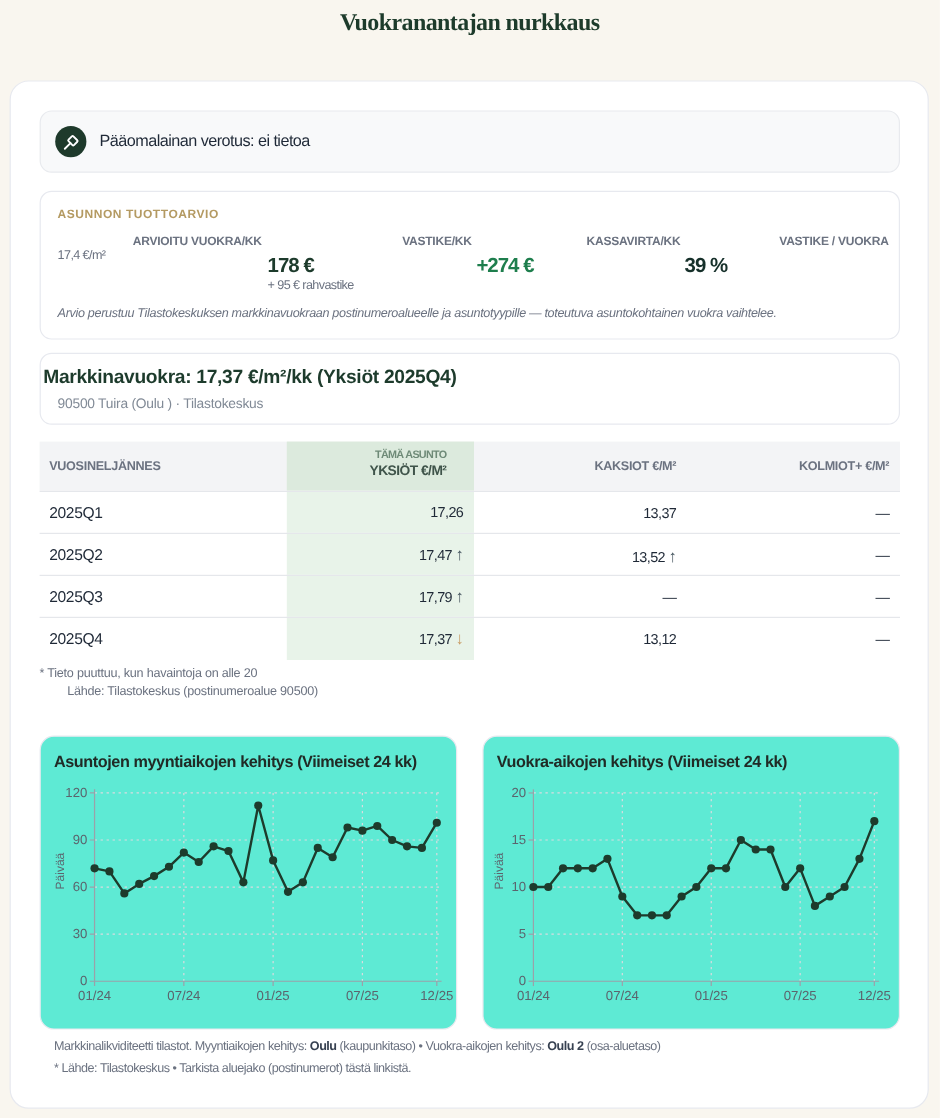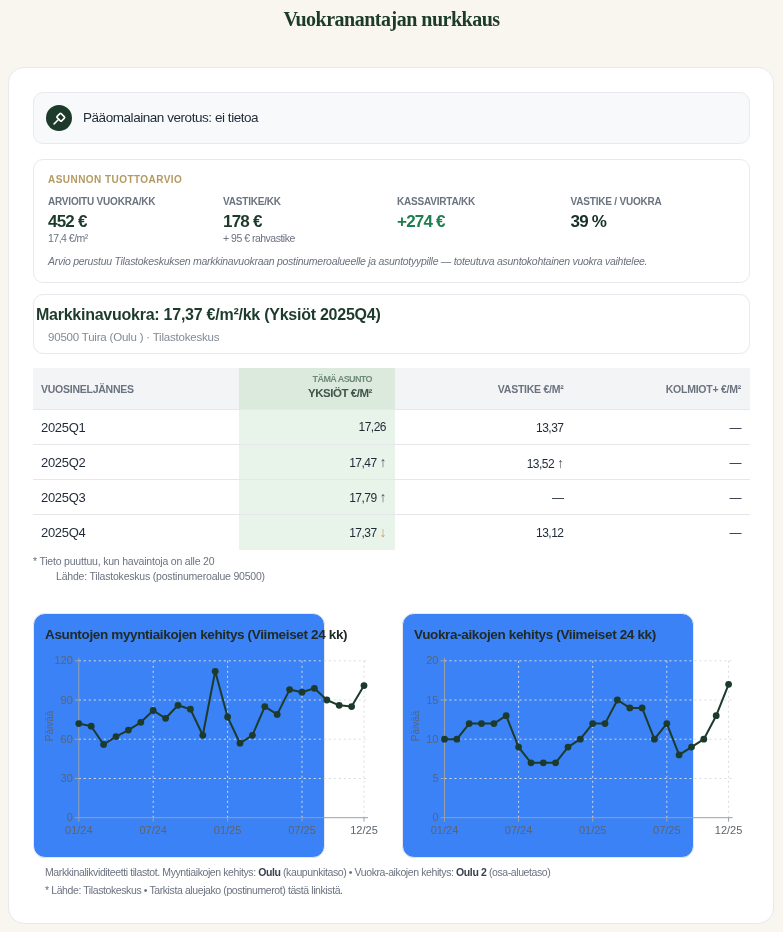--- a/index.html
+++ b/index.html
@@ -14,21 +14,21 @@
   
   .notice { left:24px; top:24px; width:717px; height:52px; background:#f8f9fa; border:1px solid #e8eaee; border-radius:10px; }
   .notice .ic { position:absolute; left:12px; top:12px; width:26px; height:26px; border-radius:50%; background:#1e3a2b; }
   .notice .ic svg { position:absolute; left:2.5px; top:5.5px; }
   .notice .txt { position:absolute; left:49px; top:17px; font-size:13.5px; letter-spacing:-0.45px; color:#1f2937; }
 
   
   .box2 { left:24px; top:91px; width:717px; height:124px; background:#fff; border:1px solid #e7e9ef; border-radius:10px; }
   .goldlab { position:absolute; left:14px; top:14px; font-size:10px; font-weight:bold; color:#b49a62; letter-spacing:0.45px; }
   .col { position:absolute; top:36px; width:170px; }
-  .col .lab { font-size:10px; font-weight:bold; color:#6b7280; letter-spacing:-0.2px; }
+  .col .lab { font-size:10px; font-weight:bold; color:#6b7280; letter-spacing:-0.2px;text-align:right; }
   .col .val { margin-top:5px; font-size:17px; letter-spacing:-0.8px; font-weight:bold; color:#1d3b2c; }
   .col .val.cash { color:#1e7e4d; }
   .col .sub { margin-top:0px; font-size:10.5px; letter-spacing:-0.5px; color:#6b7280; }
   .box2 .note { position:absolute; left:14px; top:95px; font-size:10.5px; letter-spacing:-0.28px; font-style:italic; color:#6b7280; }
 
   
   .box3 { left:24px; top:226px; width:717px; height:60px; background:#fff; border:1px solid #e7e9ef; border-radius:10px; }
   .box3 .t { position:absolute; left:2px; top:11px; font-size:16px; letter-spacing:-0.25px; font-weight:bold; color:#1d3b2c; }
   .box3 .s { position:absolute; left:14px; top:36px; font-size:11.5px; letter-spacing:-0.2px; color:#818a96; }
 
@@ -43,21 +43,21 @@
 
   .thead .g { background:#dceadd; height:41px; display:flex; flex-direction:column; justify-content:center; text-align:right; padding:0 23px 0 8px; }
   .g .l1 { font-size:9px; font-weight:bold; color:#6e8a77; letter-spacing:-0.6px; margin-top:-4px; margin-bottom:2px; }
   .g .l2 { font-size:11.5px; font-weight:bold; color:#3f544a; margin-top:1px; letter-spacing:-0.45px; }
   .tbody .g2 { background:#e8f3e9; height:35px; line-height:35px; }
   .up { color:#4b5a63; font-size:14px; }
   .dn { color:#c79a62; font-size:14px; }
   .fn { left:24px; font-size:10.5px; letter-spacing:-0.2px; color:#6b7280; }
 
   
-  .ccard { top:545px; width:292px; height:245px; background:#3b82f6; border:1px solid #e7e9ef; border-radius:12px; }
+  .ccard { top:545px; width:348px; height:245px; background:#5eead4; border:1px solid #e7e9ef; border-radius:12px; }
   .ccard .ct { position:absolute; left:11px; top:13px; font-size:13.5px; font-weight:bold; color:#202b26; letter-spacing:-0.35px; white-space:nowrap; }
 
   .bline { left:36px; font-size:10.5px; letter-spacing:-0.4px; color:#6b7280; }
   .bline b { color:#374151; }
 </style>
 </head>
 <body>
 <h1>Vuokranantajan nurkkaus</h1>
 <div class="card">
   <div class="abs notice">
@@ -69,21 +69,20 @@
         </g>
       </svg>
     </div>
     <div class="txt">Pääomalainan verotus: ei tietoa</div>
   </div>
 
   <div class="abs box2">
     <div class="goldlab">ASUNNON TUOTTOARVIO</div>
     <div class="col" style="left:14px;">
       <div class="lab">ARVIOITU VUOKRA/KK</div>
-      <div class="val">452 €</div>
       <div class="sub">17,4 €/m²</div>
     </div>
     <div class="col" style="left:189px;">
       <div class="lab">VASTIKE/KK</div>
       <div class="val">178 €</div>
       <div class="sub">+ 95 € rahvastike</div>
     </div>
     <div class="col" style="left:363px;">
       <div class="lab">KASSAVIRTA/KK</div>
       <div class="val cash">+274 €</div>
@@ -100,21 +99,21 @@
     <div class="s">90500 Tuira (Oulu ) · Tilastokeskus</div>
   </div>
 
   <div class="abs tbl">
     <div class="trow thead">
       <div class="c">VUOSINELJÄNNES</div>
       <div class="g">
           <span class="l1">TÄMÄ ASUNTO</span>
           <span class="l2">YKSIÖT €/M²</span>
         </div>
-      <div class="c r">VASTIKE €/M²</div>
+      <div class="c r">KAKSIOT €/M²</div>
       <div class="c r">KOLMIOT+ €/M²</div>
     </div>
     <div class="trow tbody">
       <div class="c">2025Q1</div>
       <div class="c r g2">17,26</div>
       <div class="c r">13,37</div>
       <div class="c r">—</div>
     </div>
     <div class="trow tbody">
       <div class="c">2025Q2</div>

